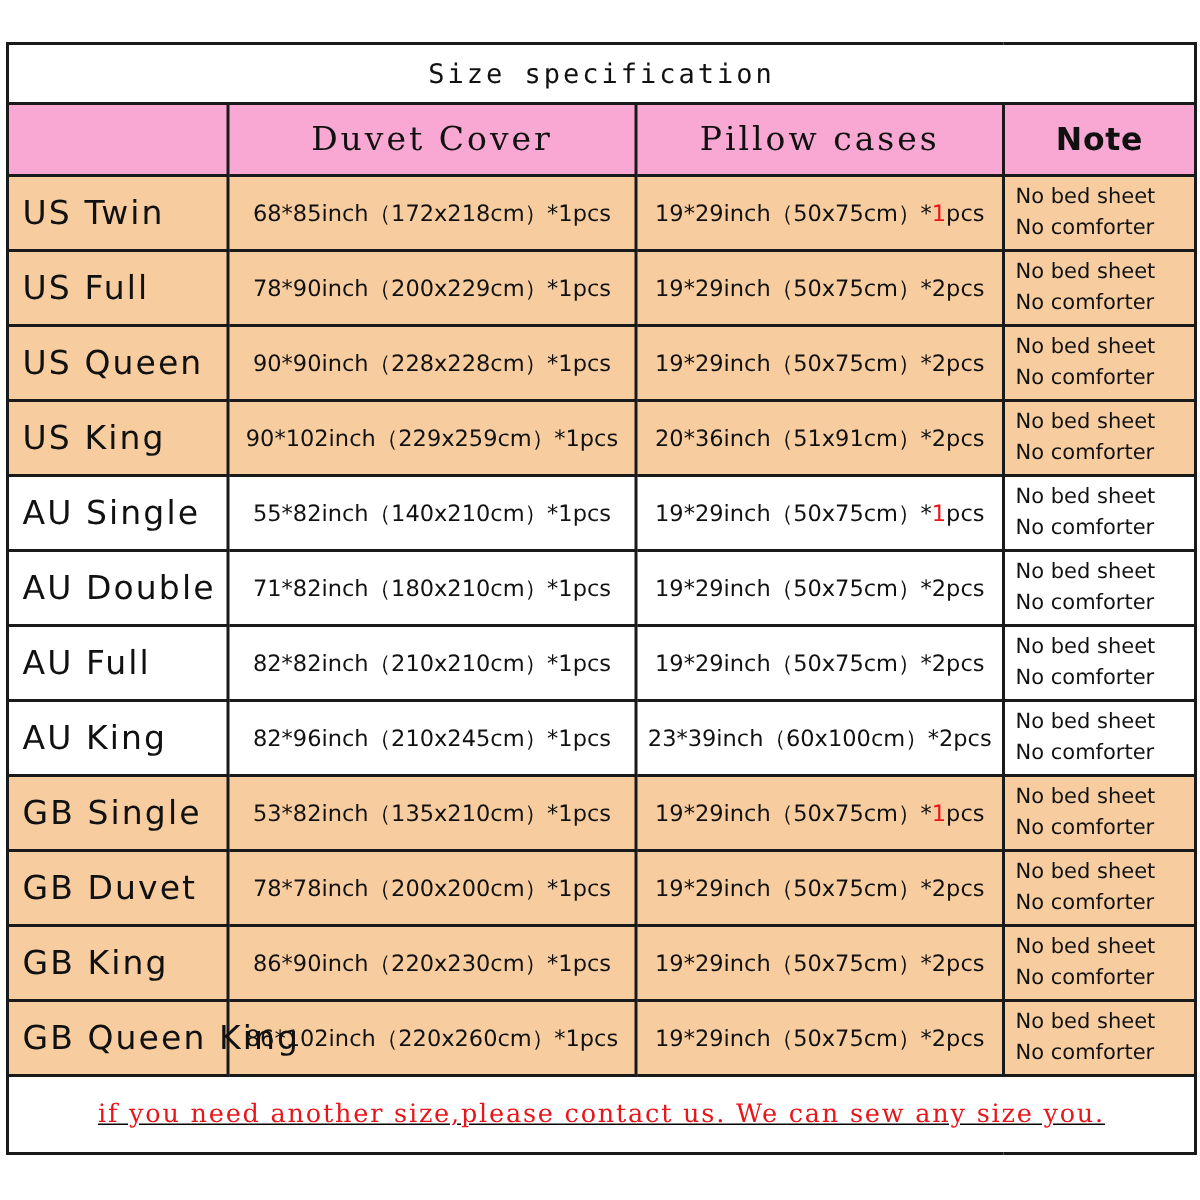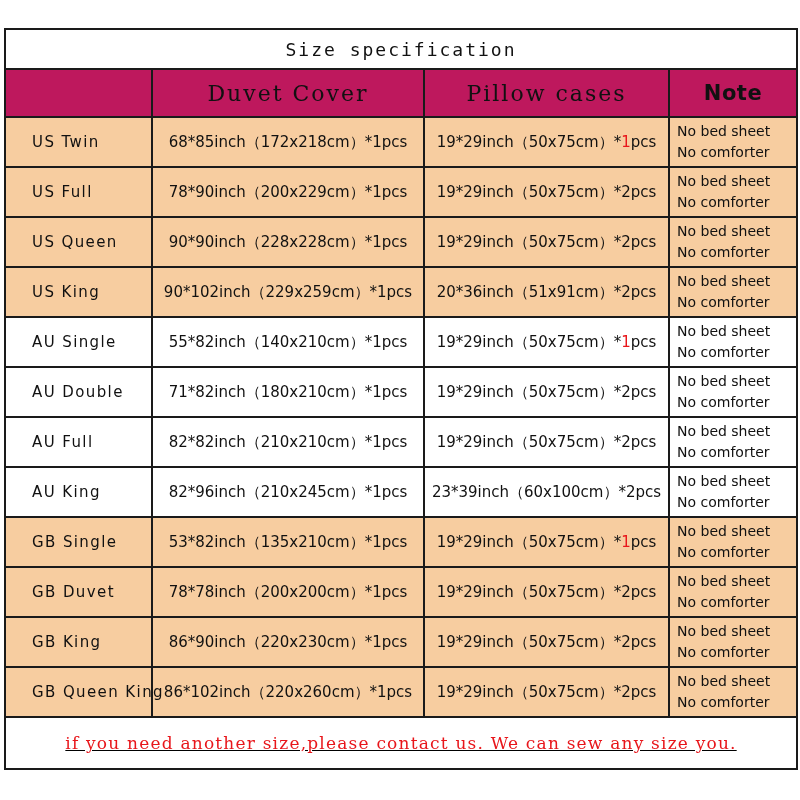--- a/index.html
+++ b/index.html
@@ -60,21 +60,21 @@
   }
   .title-text {
     font-family: "DejaVu Sans Mono", monospace;
     font-size: 18px;
     letter-spacing: 2px;
     color: #111111;
     white-space: nowrap;
   }
 
   
-  tr.head-row td { height: 48px; background: #be185d; }
+  tr.head-row td { height: 48px; background: #f9a8d4; }
   .head-serif {
     display: block;
     text-align: center;
     font-family: "DejaVu Serif", serif;
     font-size: 22px;
     letter-spacing: 2px;
     color: #111111;
     white-space: nowrap;
   }
   .head-bold {
@@ -88,24 +88,24 @@
     white-space: nowrap;
   }
 
   
   tr.data-row td { height: 50px; }
   tr.row-peach td { background: #f7cda0; }
   tr.row-white td { background: #ffffff; }
 
   .cell-label {
     display: block;
-    padding-left: 26px;
+    padding-left: 9px;
     text-align: left;
     font-family: "DejaVu Sans", sans-serif;
-    font-size: 15px;
+    font-size: 22px;
     letter-spacing: 1.4px;
     color: #111111;
     white-space: nowrap;
   }
 
   .cell-size {
     display: block;
     text-align: center;
     font-family: "DejaVu Sans", sans-serif;
     font-size: 15px;

